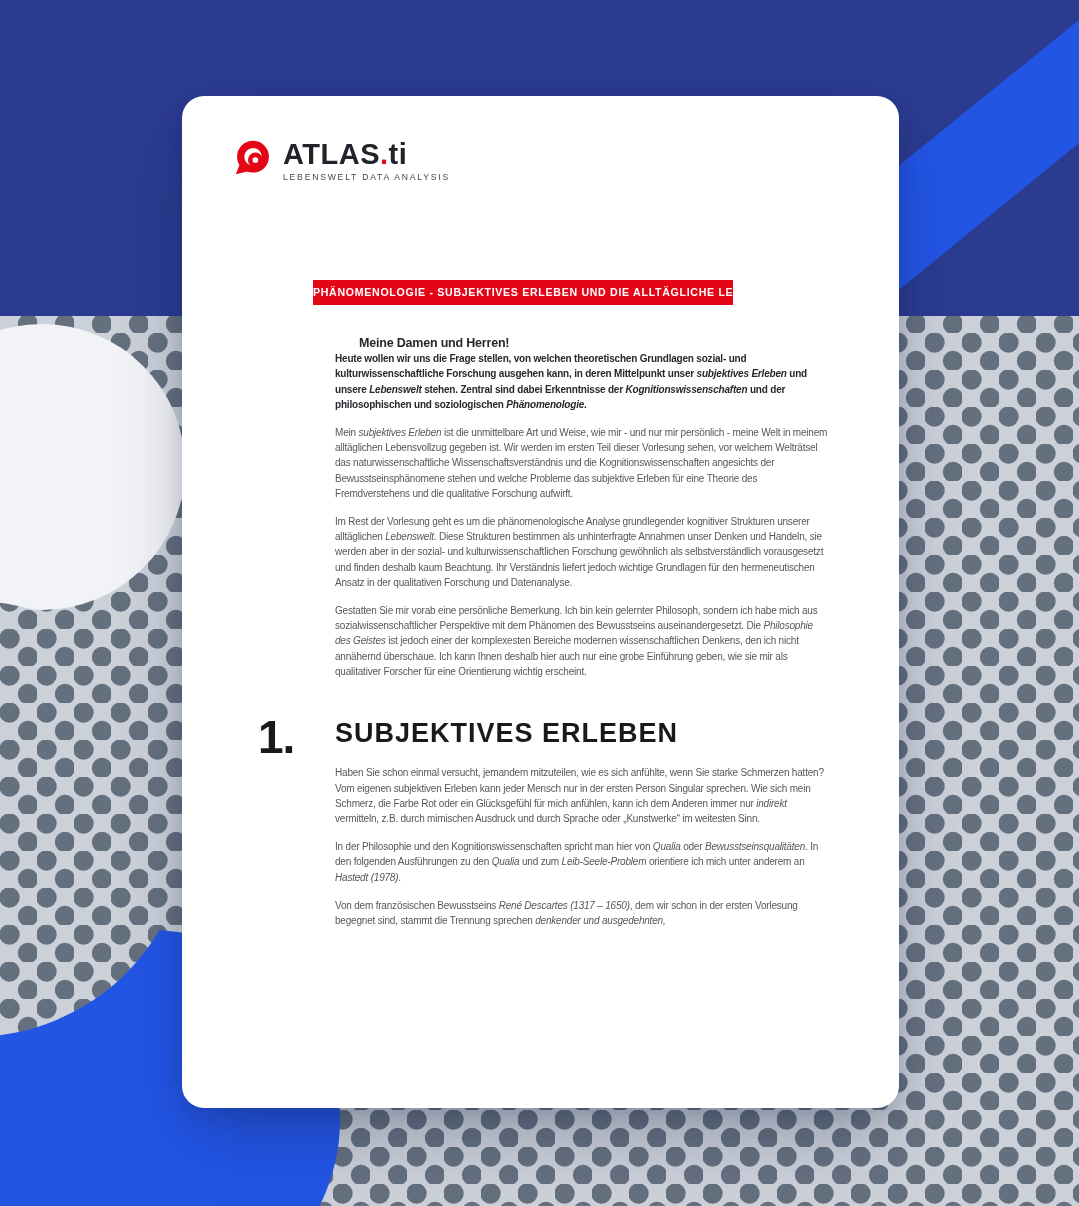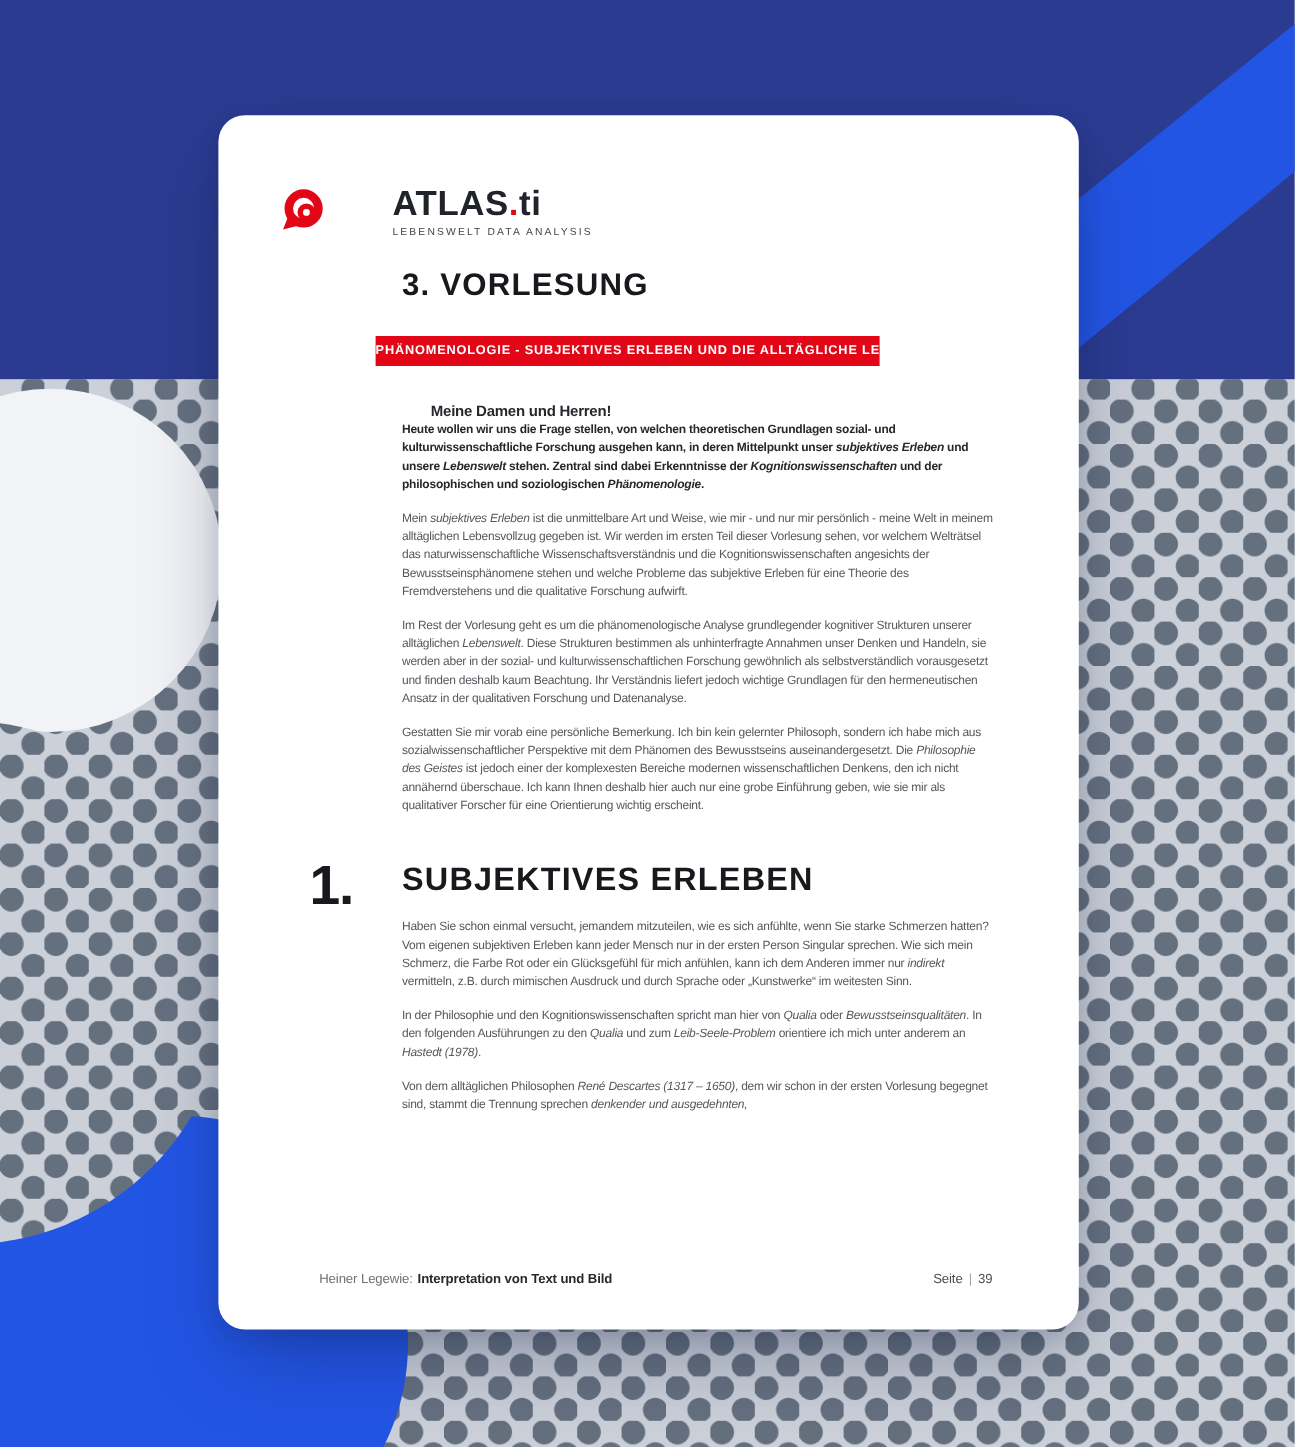--- a/index.html
+++ b/index.html
@@ -13,21 +13,21 @@
     background:var(--c-page_bg,#E9EAEE);
     font-family:"Liberation Sans", sans-serif;
   }
   .bg-svg{position:absolute;left:0;top:0;z-index:0;}
   .card{
     position:absolute;left:182px;top:96px;width:717px;height:1012px;
     background:#ffffff;border-radius:22px;z-index:2;
     box-shadow:0 30px 70px -12px rgba(15,25,60,.35), 0 6px 18px rgba(15,25,60,.12);
   }
   
-  .logo{position:absolute;left:52px;top:60px;display:flex;align-items:center;gap:44px;}
+  .logo{position:absolute;left:52px;top:44px;display:flex;align-items:flex-start;}
   .logo-icon{width:38px;height:40px;flex:0 0 auto;}
   .logo-text{margin-left:11px;}
   .logo-word{font-size:29px;font-weight:bold;letter-spacing:.5px;color:#202329;line-height:1;}
   .logo-word .red-dot{color:var(--c-red,#E30617);}
   .logo-tagline{font-size:8.6px;letter-spacing:1.8px;color:#43464C;margin-top:3px;white-space:nowrap;}
   
   .doc-title{
     position:absolute;left:153px;top:128px;font-size:26px;font-weight:bold;
     letter-spacing:1px;color:var(--c-heading,#17191D);line-height:1;
   }
@@ -96,42 +96,33 @@
       <polygon points="2,36 14,33 7,23" style="fill:var(--c-red,#E30617)"></polygon>
       <circle cx="20" cy="17.5" r="13" fill="none" style="stroke:var(--c-red,#E30617)" stroke-width="7.5"></circle>
       <circle cx="22.5" cy="21" r="5.4" fill="none" style="stroke:var(--c-red,#E30617)" stroke-width="4.8"></circle>
     </svg>
     <div class="logo-text">
       <div class="logo-word"><span>ATLAS</span><span class="red-dot">.</span><span>ti</span></div>
       <div class="logo-tagline">LEBENSWELT DATA ANALYSIS</div>
     </div>
   </div>
 
-  <div class="doc-title">3. VORLESUNG</div>
 
   <div class="banner">PHÄNOMENOLOGIE - SUBJEKTIVES ERLEBEN UND DIE ALLTÄGLICHE LEBENSWELT</div>
 
   <div class="column">
     <div class="salutation">Meine Damen und Herren!</div>
     <p class="para bold"><span>Heute wollen wir uns die Frage stellen, von welchen theoretischen Grundlagen sozial- und kulturwissenschaftliche Forschung ausgehen kann, in deren Mittelpunkt unser </span><span class="it">subjektives Erleben</span><span> und unsere </span><span class="it">Lebenswelt</span><span> stehen. Zentral sind dabei Erkenntnisse der </span><span class="it">Kognitionswissenschaften</span><span> und der philosophischen und soziologischen </span><span class="it">Phänomenologie</span><span>.</span></p>
     <p class="para"><span>Mein </span><span class="it">subjektives Erleben</span><span> ist die unmittelbare Art und Weise, wie mir - und nur mir persönlich - meine Welt in meinem alltäglichen Lebensvollzug gegeben ist. Wir werden im ersten Teil dieser Vorlesung sehen, vor welchem Welträtsel das naturwissenschaftliche Wissenschaftsverständnis und die Kognitionswissenschaften angesichts der Bewusstseinsphänomene stehen und welche Probleme das subjektive Erleben für eine Theorie des Fremdverstehens und die qualitative Forschung aufwirft.</span></p>
     <p class="para"><span>Im Rest der Vorlesung geht es um die phänomenologische Analyse grundlegender kognitiver Strukturen unserer alltäglichen </span><span class="it">Lebenswelt</span><span>. Diese Strukturen bestimmen als unhinterfragte Annahmen unser Denken und Handeln, sie werden aber in der sozial- und kulturwissenschaftlichen Forschung gewöhnlich als selbstverständlich vorausgesetzt und finden deshalb kaum Beachtung. Ihr Verständnis liefert jedoch wichtige Grundlagen für den hermeneutischen Ansatz in der qualitativen Forschung und Datenanalyse.</span></p>
     <p class="para"><span>Gestatten Sie mir vorab eine persönliche Bemerkung. Ich bin kein gelernter Philosoph, sondern ich habe mich aus sozialwissenschaftlicher Perspektive mit dem Phänomen des Bewusstseins auseinandergesetzt. Die </span><span class="it">Philosophie des Geistes</span><span> ist jedoch einer der komplexesten Bereiche modernen wissenschaftlichen Denkens, den ich nicht annähernd überschaue. Ich kann Ihnen deshalb hier auch nur eine grobe Einführung geben, wie sie mir als qualitativer Forscher für eine Orientierung wichtig erscheint.</span></p>
 
     <div class="section">
       <div class="section-number">1.</div>
       <h2 class="section-heading">SUBJEKTIVES ERLEBEN</h2>
       <p class="para"><span>Haben Sie schon einmal versucht, jemandem mitzuteilen, wie es sich anfühlte, wenn Sie starke Schmerzen hatten? Vom eigenen subjektiven Erleben kann jeder Mensch nur in der ersten Person Singular sprechen. Wie sich mein Schmerz, die Farbe Rot oder ein Glücksgefühl für mich anfühlen, kann ich dem Anderen immer nur </span><span class="it">indirekt</span><span> vermitteln, z.B. durch mimischen Ausdruck und durch Sprache oder „Kunstwerke“ im weitesten Sinn.</span></p>
       <p class="para"><span>In der Philosophie und den Kognitionswissenschaften spricht man hier von </span><span class="it">Qualia</span><span> oder </span><span class="it">Bewusstseinsqualitäten</span><span>. In den folgenden Ausführungen zu den </span><span class="it">Qualia</span><span> und zum </span><span class="it">Leib-Seele-Problem</span><span> orientiere ich mich unter anderem an </span><span class="it">Hastedt (1978)</span><span>.</span></p>
-      <p class="para"><span>Von dem alltäglichen Philosophen </span><span class="it">René Descartes (1317 – 1650)</span><span>, dem wir schon in der ersten Vorlesung begegnet sind, stammt die Trennung sprechen </span><span class="it">denkender und ausgedehnten,</span></p>
+      <p class="para"><span>Von dem französischen Bewusstseins </span><span class="it">René Descartes (1317 – 1650)</span><span>, dem wir schon in der ersten Vorlesung begegnet sind, stammt die Trennung sprechen </span><span class="it">denkender und ausgedehnten,</span></p>
     </div>
   </div>
 
-  <div class="footer">
-    <div>
-      <span class="footer-author">Heiner Legewie:</span><span class="footer-work">Interpretation von Text und Bild</span>
-    </div>
-    <div class="footer-page">
-      <span>Seite</span><span class="bar">|</span><span>39</span>
-    </div>
-  </div>
 
 </div>
 
 </body></html>

